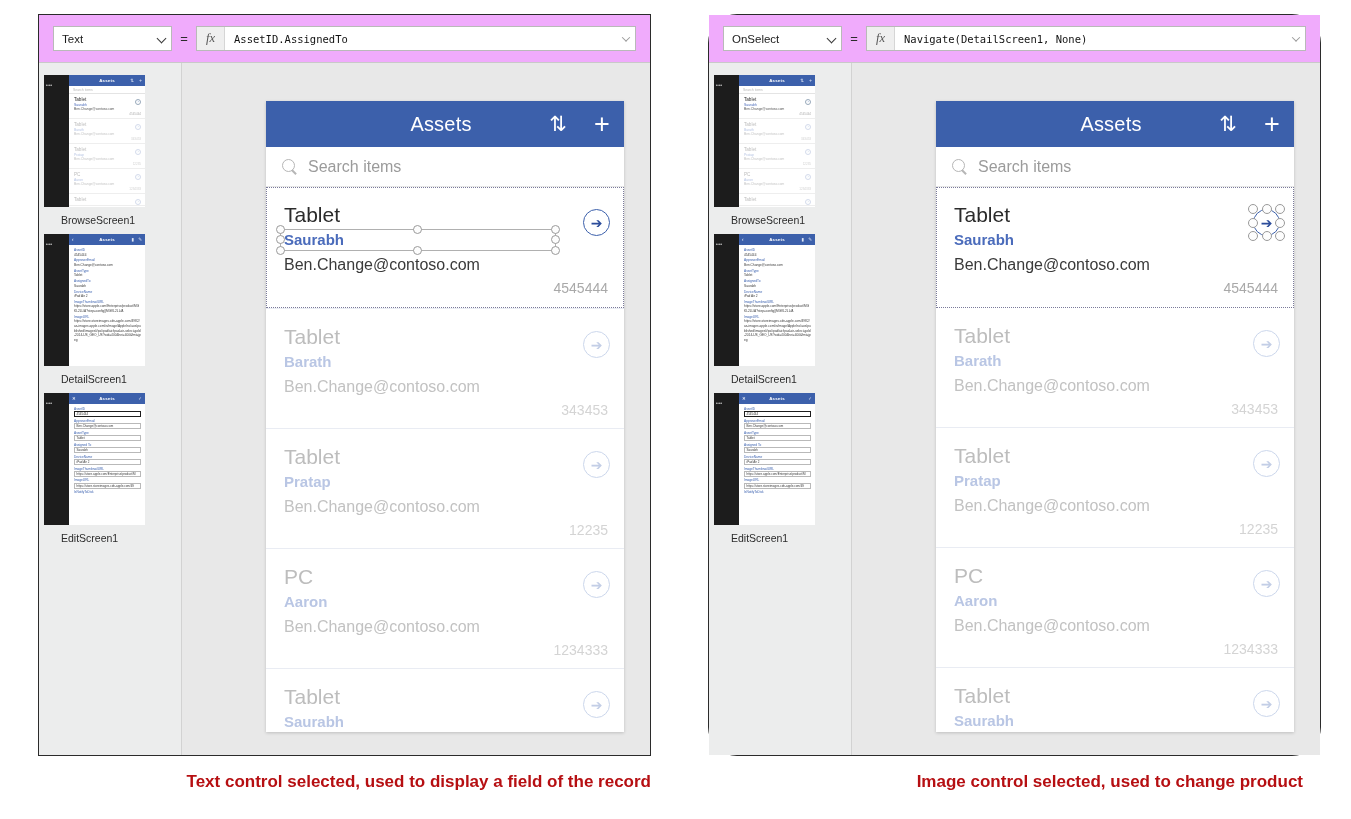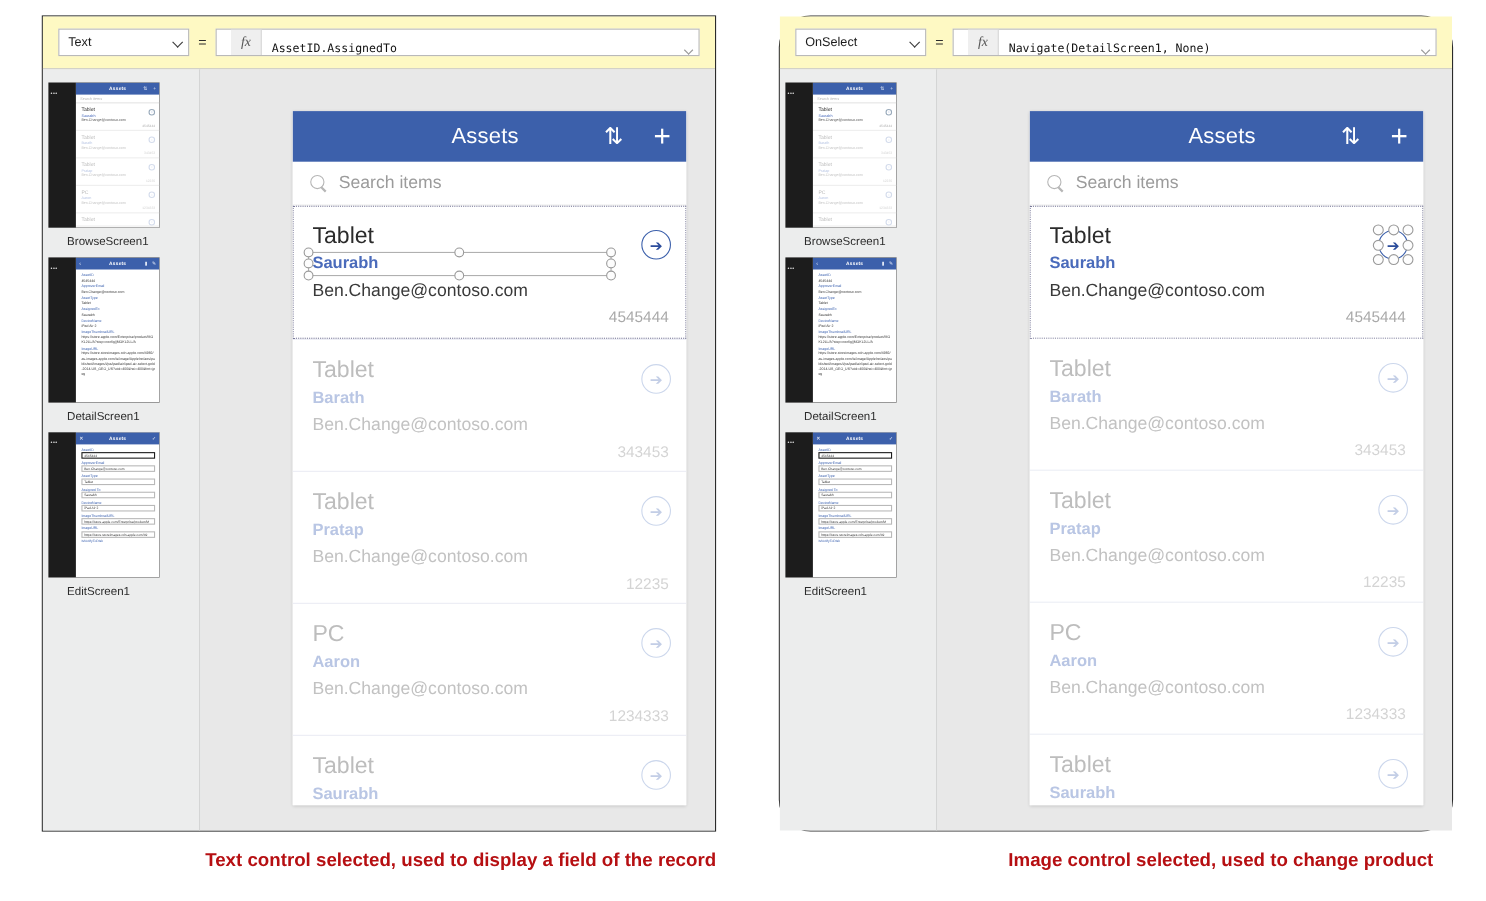--- a/index.html
+++ b/index.html
@@ -21,21 +21,21 @@
     background: #eceded;
     border: 1px solid #2b2b2b;
   }
   .panel.left  { left: 38px; }
   .panel.right { left: 708px; border-radius: 29px; }
 
   
   .fx-strip {
     position: relative;
     height: 48px;
-    background: #fef9c3;
+    background: #f0abfc;
     border-bottom: 1px solid #c9c9c9;
     display: flex;
     align-items: center;
     padding: 0 14px;
   }
   .prop-select {
     width: 119px; height: 25px;
     background: #fff;
     border: 1px solid #b9b9b9;
     display: flex; align-items: center;
@@ -60,23 +60,22 @@
   .eq-sign {
     width: 24px; text-align: center;
     font-size: 13px; color: #2b2b2b;
     flex: 0 0 auto;
   }
   .fx-wrap {
     flex: 1 1 auto;
     height: 25px;
     background: #fff;
     border: 1px solid #b9b9b9;
-    display: flex; align-items: flex-end;
-    position: relative;
-    padding-left: 13px;
+    display: flex; align-items: center;
+    position: relative;
   }
   .fx-badge {
     width: 28px; height: 23px;
     background: #efefef;
     border-right: 1px solid #d6d6d6;
     display: flex; align-items: center; justify-content: center;
     font-family: "Liberation Serif", serif;
     font-style: italic; font-size: 12.5px; color: #555;
     flex: 0 0 auto;
   }

